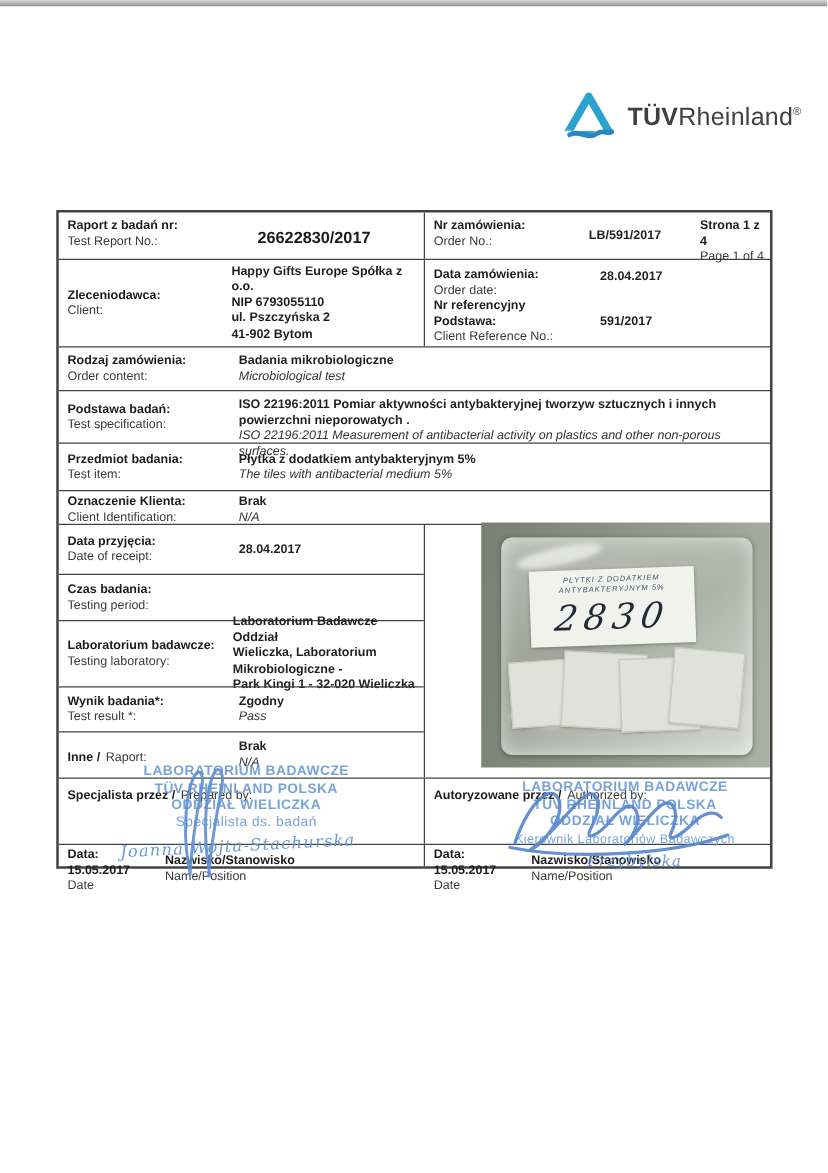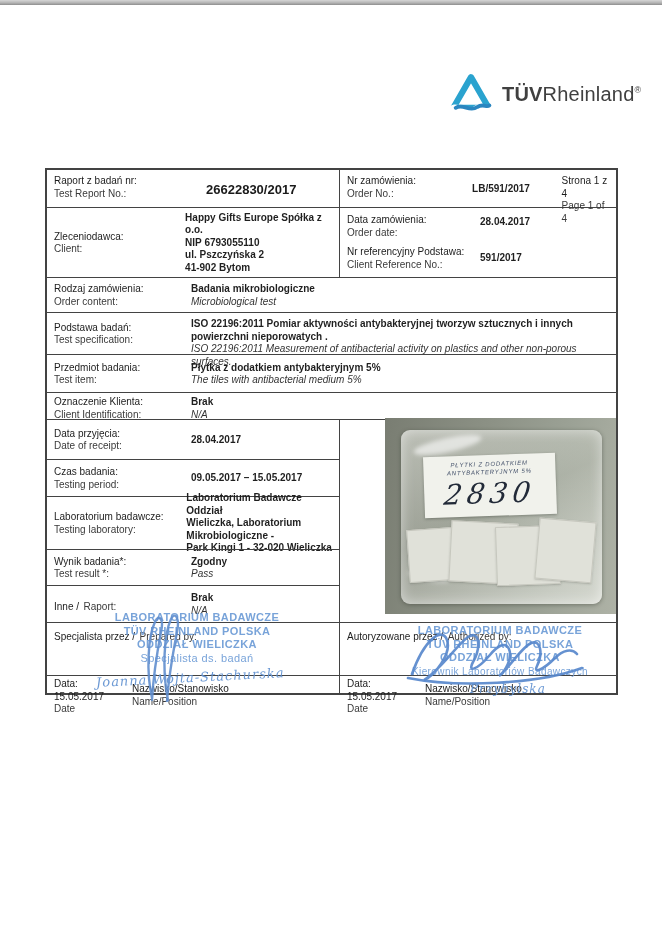--- a/index.html
+++ b/index.html
@@ -14,21 +14,21 @@
   .logo-text{font-size:20px;color:#404040;letter-spacing:0.2px;white-space:nowrap;}
   .logo-text .tuv{font-weight:bold;}
   .logo-text sup{font-size:9px;vertical-align:super;}
   
   .doc-table{position:absolute;left:45px;top:168px;width:573px;border:2px solid #434343;box-sizing:border-box;background:#fff;}
   .t-row{display:flex;box-sizing:border-box;}
   .bt{border-top:1.5px solid #434343;}
   .sec-left{width:293px;box-sizing:border-box;border-right:1.5px solid #434343;display:flex;}
   .sec-right{flex:1;display:flex;}
   .cell{box-sizing:border-box;padding:5px 4px 4px 7px;}
-  .lbl-pl{font-weight:normal;font-size:10px;line-height:12.5px;color:#1c1c1c;}
+  .lbl-pl{font-weight:bold;font-size:10px;line-height:12.5px;color:#1c1c1c;}
   .lbl-en{font-size:10px;line-height:12.5px;color:#3a3a3a;}
   .val{font-size:10px;line-height:12.5px;color:#1f1f1f;font-weight:bold;}
   .val-it{font-size:10px;line-height:12.5px;color:#333;font-style:italic;}
   .big-val{font-size:13px;font-weight:bold;color:#1a1a1a;}
   .vcenter{display:flex;flex-direction:column;justify-content:center;}
   
   .stamp{position:absolute;color:rgba(109,155,214,0.92);font-size:11px;font-weight:bold;
     text-align:center;line-height:13.5px;letter-spacing:0.4px;white-space:nowrap;}
   .hand{position:absolute;color:rgba(100,148,210,0.95);font-style:italic;
     font-family:"DejaVu Serif", serif;white-space:nowrap;}
@@ -177,23 +177,20 @@
         </div>
         <div class="cell vcenter">
             <div class="val">28.04.2017</div>
           </div>
       </div>
       <div class="t-row bt" style="height:37px">
         <div class="cell vcenter" style="width:137px">
           <div class="lbl-pl">Czas badania:</div>
           <div class="lbl-en">Testing period:</div>
         </div>
-        <div class="cell vcenter">
-            <div class="val">09.05.2017 – 15.05.2017</div>
-          </div>
       </div>
       <div class="t-row bt" style="height:53px">
         <div class="cell vcenter" style="width:137px">
           <div class="lbl-pl">Laboratorium badawcze:</div>
           <div class="lbl-en">Testing laboratory:</div>
         </div>
         <div class="cell vcenter">
           <div class="val">Laboratorium  Badawcze Oddział</div>
           <div class="val">Wieliczka, Laboratorium</div>
           <div class="val">Mikrobiologiczne -</div>

